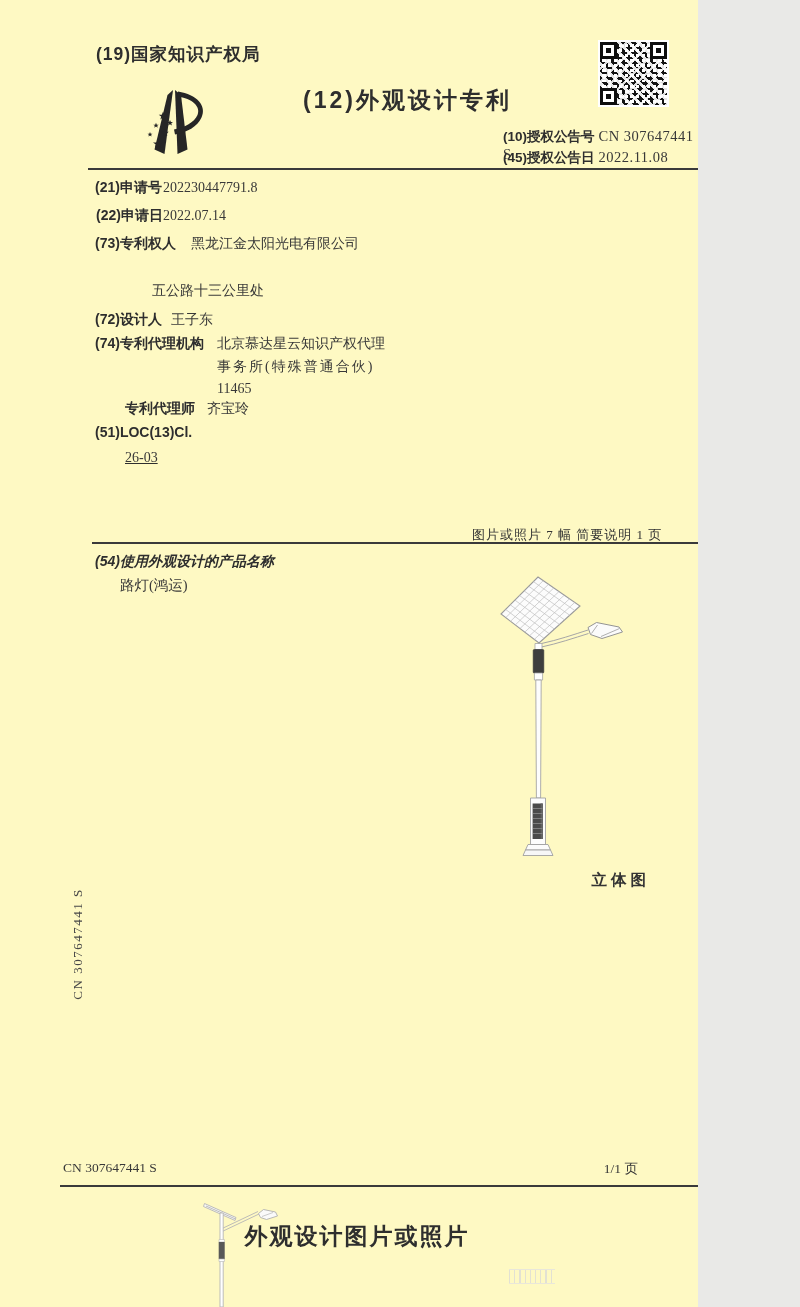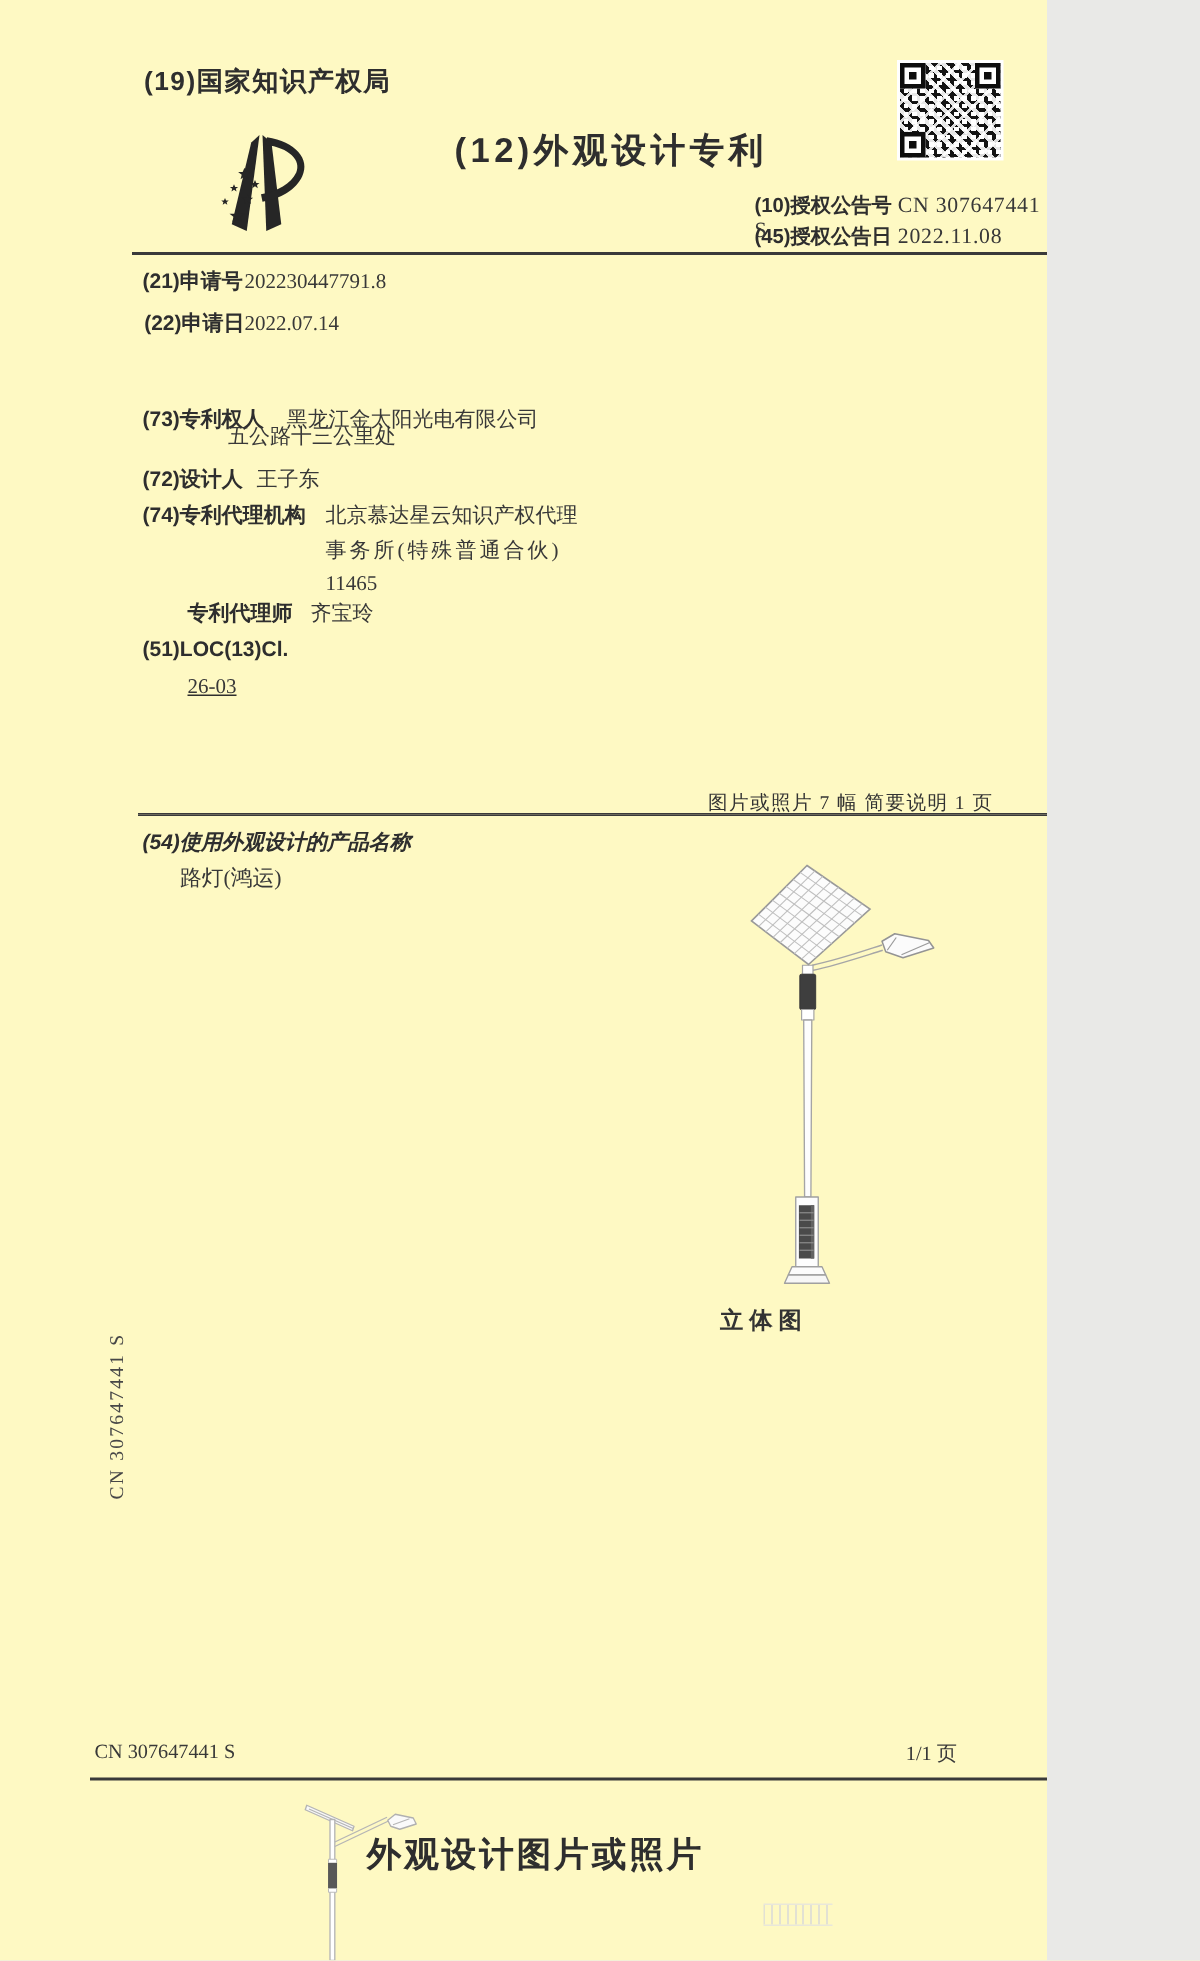--- a/index.html
+++ b/index.html
@@ -35,38 +35,38 @@
   .pub-line1 { left: 503px; top: 128px; font-size: 13.5px; }
   .pub-line2 { left: 503px; top: 149px; font-size: 13.5px; }
   .pub-line1 .val, .pub-line2 .val { font-size: 14.5px; margin-left: 4px; letter-spacing: .5px; }
   .rule-header { left: 88px; top: 168px; width: 634px; height: 0; border-top: 2.6px solid #3a3a3a; }
 
   
   .bib { font-size: 14px; line-height: 1.25; }
   .bib .lbl { font-weight: 700; display: inline-block; }
   .l21 { left: 95px; top: 179px; } .l21 .lbl { width: 68px; }
   .l22 { left: 95px; top: 207px; } .l22 .lbl { width: 68px; text-align: right; }
-  .l73 { left: 95px; top: 235px; margin-top: 36px; } .l73 .lbl { width: 96px; }
+  .l73 { left: 95px; top: 235px; } .l73 .lbl { width: 96px; }
   .addr1 { left: 123px; top: 259px; } .addr1 .lbl { width: 34px; }
   .addr2 { left: 152px; top: 282px; }
   .l72 { left: 95px; top: 311px; } .l72 .lbl { width: 76px; }
   .l74 { left: 95px; top: 335px; } .l74 .lbl { width: 122px; }
   .agency2 { left: 217px; top: 358px; letter-spacing: 2px; }
   .agency3 { left: 217px; top: 380px; }
   .agent { left: 125px; top: 400px; } .agent .lbl { margin-right: 12px; }
   .l51 { left: 95px; top: 424px; font-weight: 700; }
   .loc2 { left: 125px; top: 449px; text-decoration: underline; }
 
   
   .figures-note { left: 472px; top: 526px; font-size: 13px; font-family: "Liberation Serif", serif; letter-spacing: 1px; color: #333; }
   .rule-mid { left: 92px; top: 542px; width: 626px; height: 2.2px; border-top: 1.3px solid #3a3a3a; border-bottom: 1.4px solid #3a3a3a; }
   .product-label { left: 95px; top: 553px; font-size: 14px; font-weight: 700; font-style: italic; }
   .product-name { left: 120px; top: 576px; font-size: 14.5px; }
   .fig-main { left: 470px; top: 570px; width: 200px; height: 300px; }
-  .fig-caption { left: 480px; top: 870px; width: 170px; text-align: left; font-size: 15.5px; font-weight: 600; letter-spacing: 4px; font-family: "Liberation Serif", serif; color: #333; }
+  .fig-caption { left: 480px; top: 870px; width: 170px; text-align: right; font-size: 15.5px; font-weight: 600; letter-spacing: 4px; font-family: "Liberation Serif", serif; color: #333; }
 
   
   .vertical-no {
     left: 8px; top: 936px; width: 140px; text-align: center;
     font-size: 13px; font-family: "Liberation Serif", serif; letter-spacing: 1.5px; color: #474747;
     transform: rotate(-90deg); transform-origin: 50% 50%;
   }
 
   
   .footer-doc-no { left: 63px; top: 1160px; font-size: 13.5px; }

